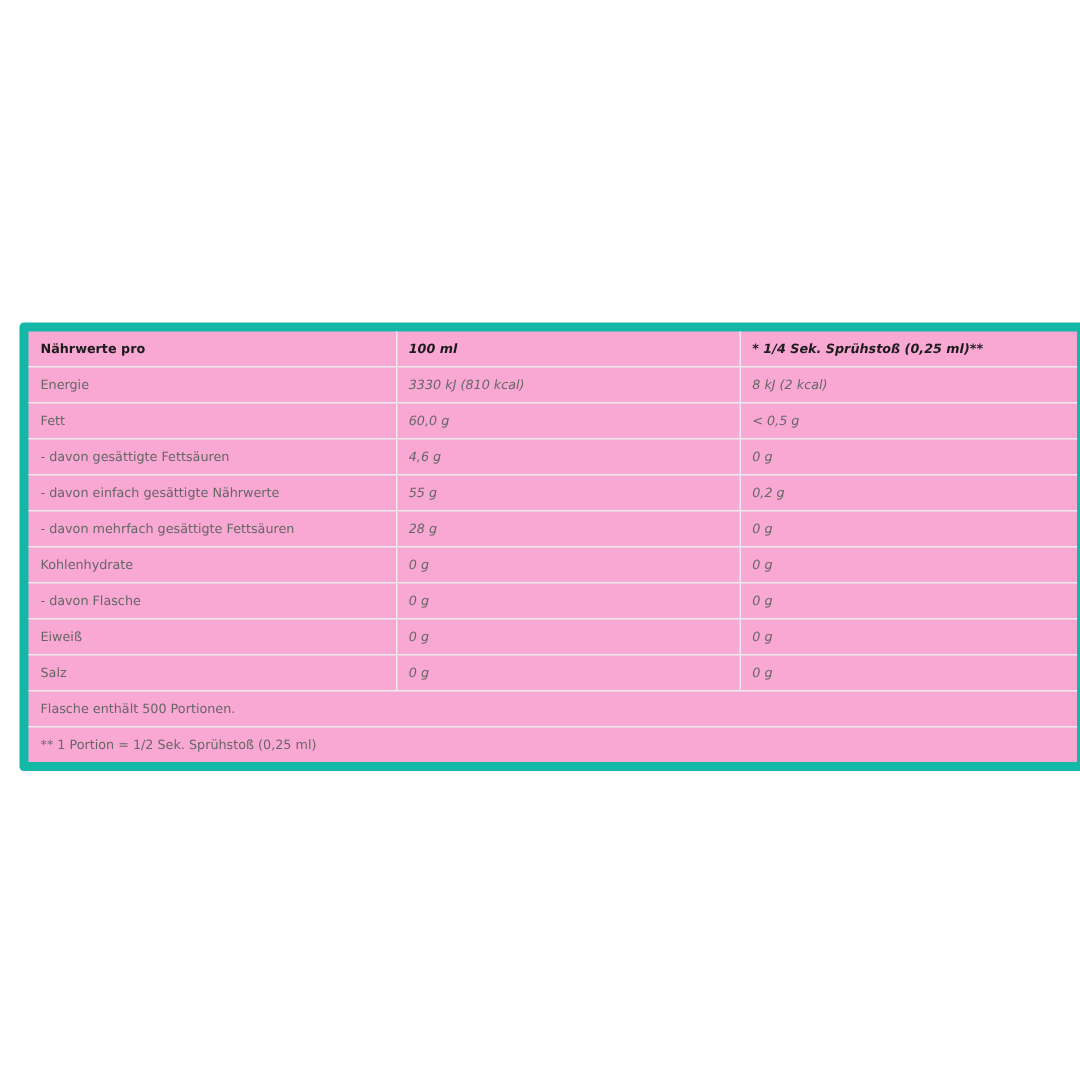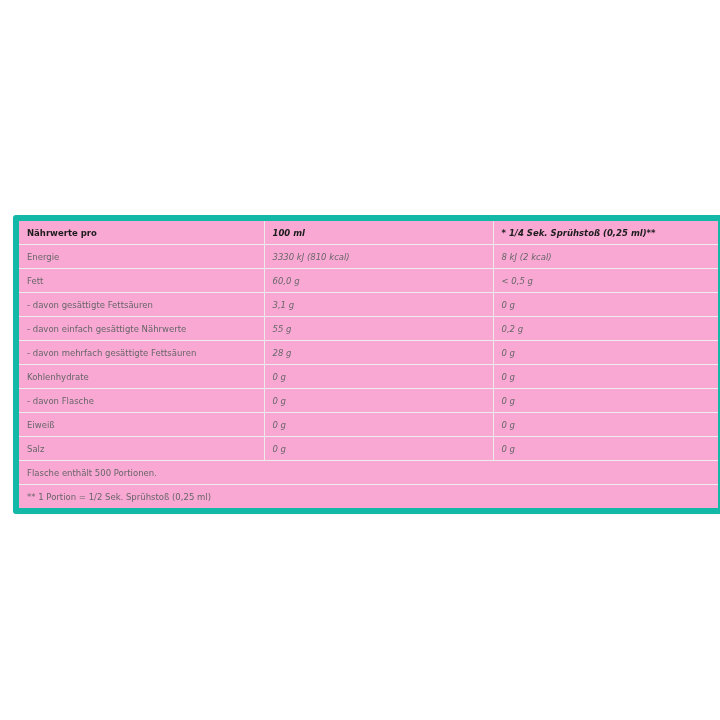--- a/index.html
+++ b/index.html
@@ -44,21 +44,21 @@
         <td>3330 kJ (810 kcal)</td>
         <td>8 kJ (2 kcal)</td>
       </tr>
       <tr>
         <td>Fett</td>
         <td>60,0 g</td>
         <td>&lt; 0,5 g</td>
       </tr>
       <tr>
         <td>- davon gesättigte Fettsäuren</td>
-        <td>3,1 g</td>
+        <td>4,6 g</td>
         <td>0 g</td>
       </tr>
       <tr>
         <td>- davon einfach gesättigte Nährwerte</td>
         <td>55 g</td>
         <td>0,2 g</td>
       </tr>
       <tr>
         <td>- davon mehrfach gesättigte Fettsäuren</td>
         <td>28 g</td>

